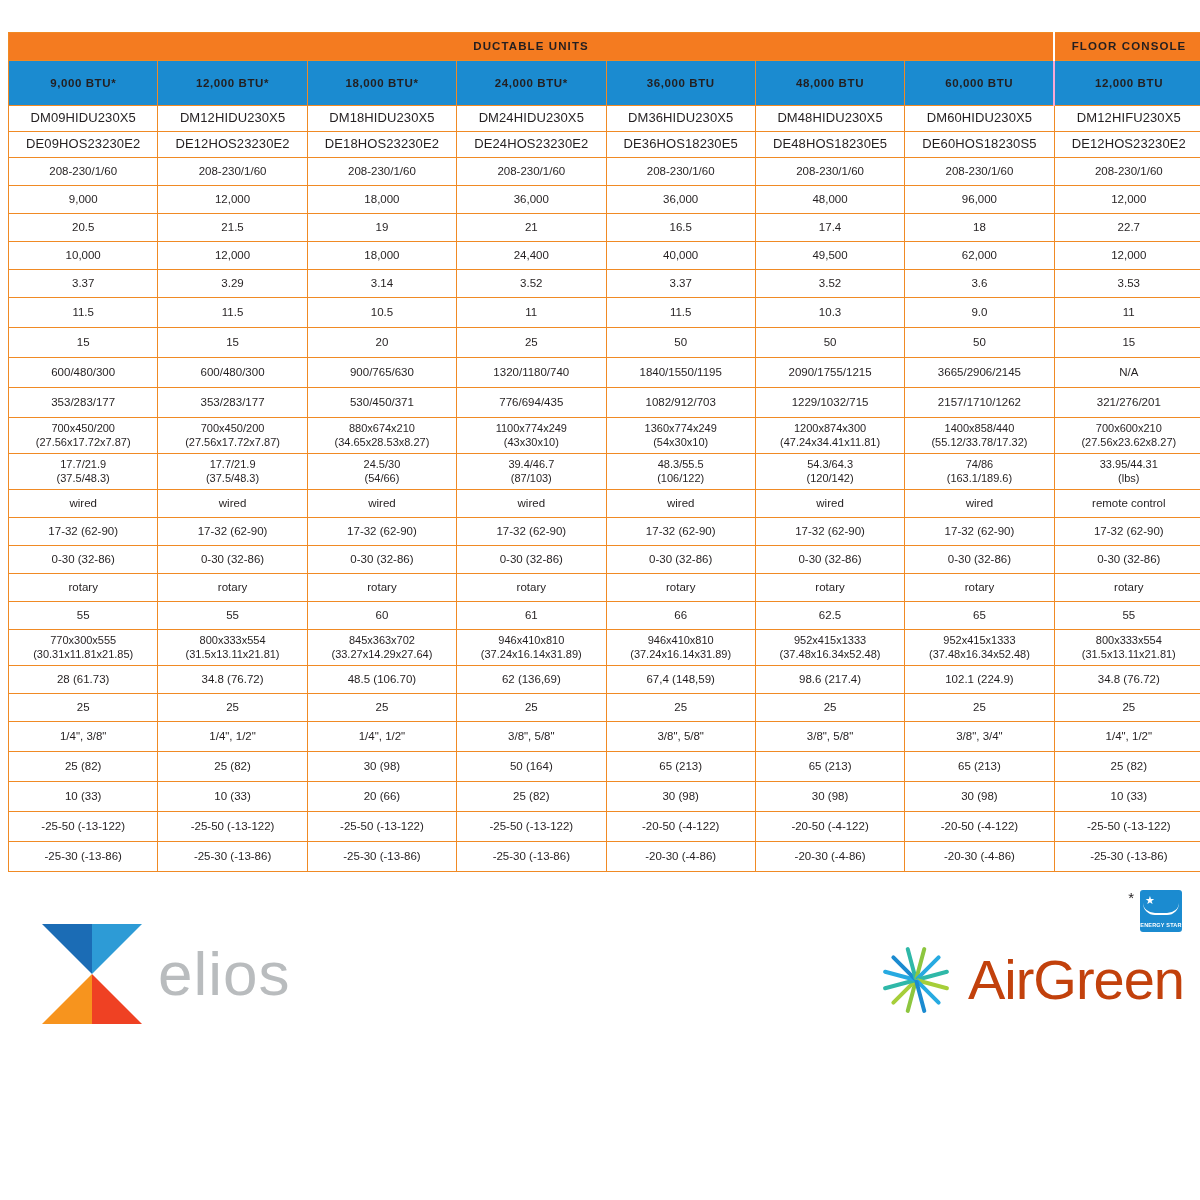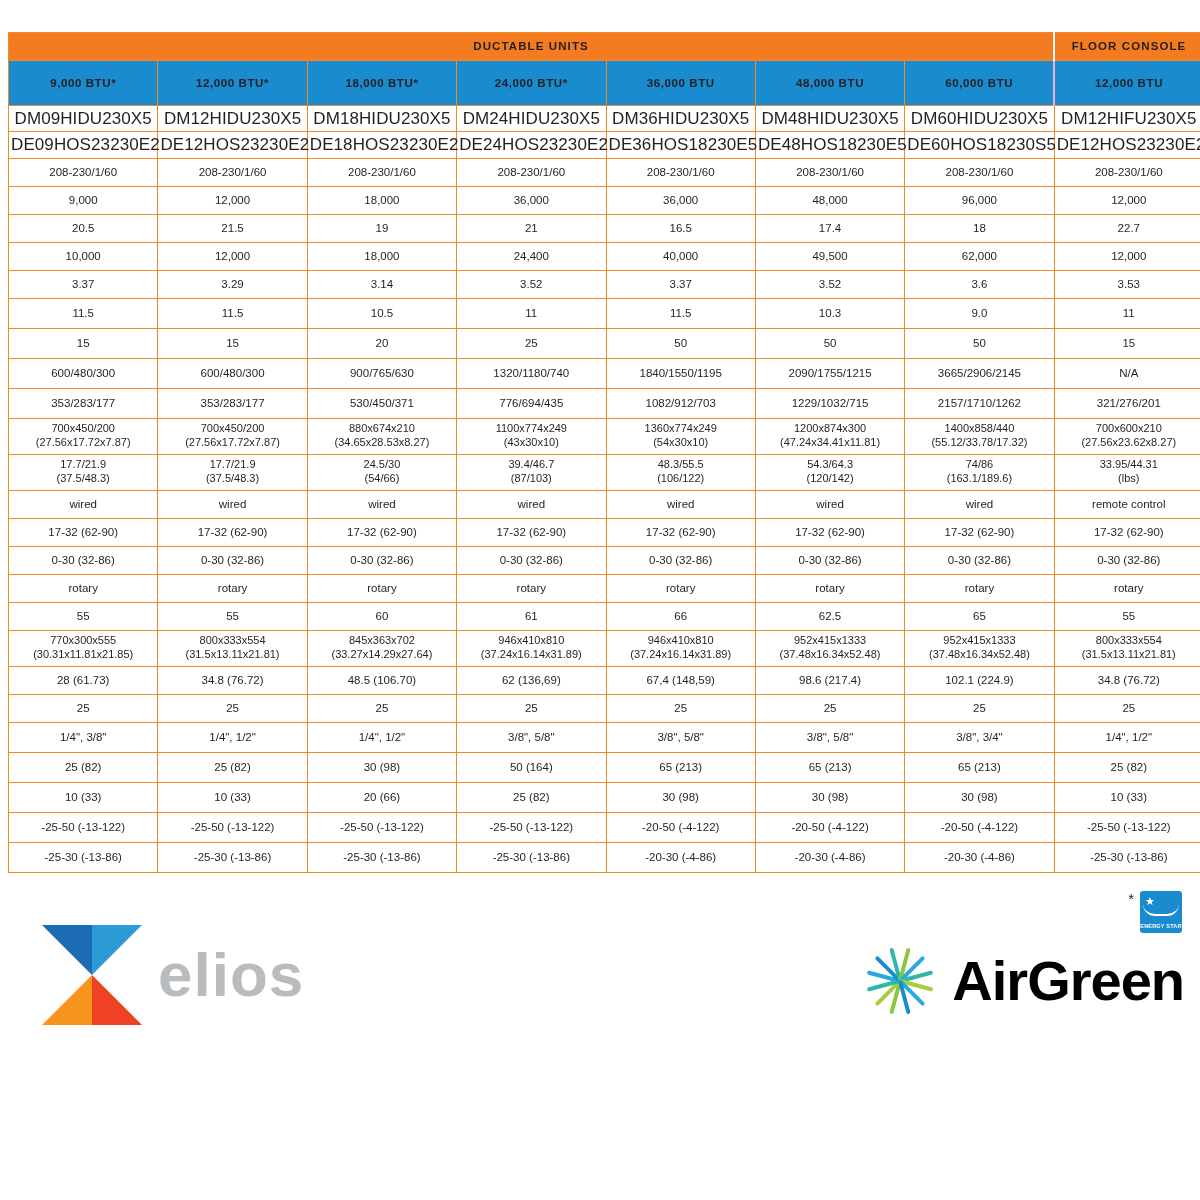--- a/index.html
+++ b/index.html
@@ -54,21 +54,21 @@
     font-weight: bold;
     font-size: 14.5px;
     letter-spacing: .6px;
     height: 45px;
     border: 1px solid #1b8bd0;
   }
   th.btu.console { border-left: 2px solid #f9a8d4; }
 
   td.sep { border-left: 2px solid #f08a24; }
 
-  tr.r-model td { font-size: 17px; height: 26px; letter-spacing:.1px; }
+  tr.r-model td { font-size: 13px; height: 26px; letter-spacing:.1px; }
   tr.r-tall td { height: 30px; }
   tr.r-std td { height: 28px; }
   tr.r-dim td { height: 36px; font-size: 11px; }
 
   td.two-line { line-height: 1.3; }
 
   
   .footer {
     position: relative;
     height: 168px;
@@ -115,41 +115,41 @@
   .q-tl { border-right: 50px solid #1b6cb5; border-bottom: 50px solid transparent; left:2px; top:2px;}
   .q-tl2 { border-left: 50px solid #2d9bd6; border-bottom: 50px solid transparent; left:52px; top:2px;}
   .q-bl { border-right: 50px solid #f7941e; border-top: 50px solid transparent; left:2px; top:52px;}
   .q-br { border-left: 50px solid #ef4123; border-top: 50px solid transparent; left:52px; top:52px;}
   .elios-word {
     font-family: "Liberation Sans", sans-serif;
     font-size: 62px;
     color: #b9bcbe;
     letter-spacing: 1px;
     line-height: 1;
-    font-weight: 700;
+    font-weight: 400;
   }
 
   
   .airgreen {
     position: absolute;
     right: 16px; bottom: 18px;
     display: flex; align-items: center; gap: 10px;
   }
   .ag-mark { position: relative; width: 84px; height: 84px; }
   .ag-mark .ray {
     position: absolute; left: 40px; top: 8px;
     width: 4px; height: 34px;
     background: #2fb8a8;
     border-radius: 2px;
     transform-origin: 2px 34px;
   }
   .ag-word {
     font-size: 56px;
-    font-weight: bold;
-    color: #000000;
+    font-weight: normal;
+    color: #c2410c;
     letter-spacing: -1px;
     line-height: 1;
   }
 </style>
 </head>
 <body>
 
 <div id="page">
 
   <div class="top-spacer"></div>

